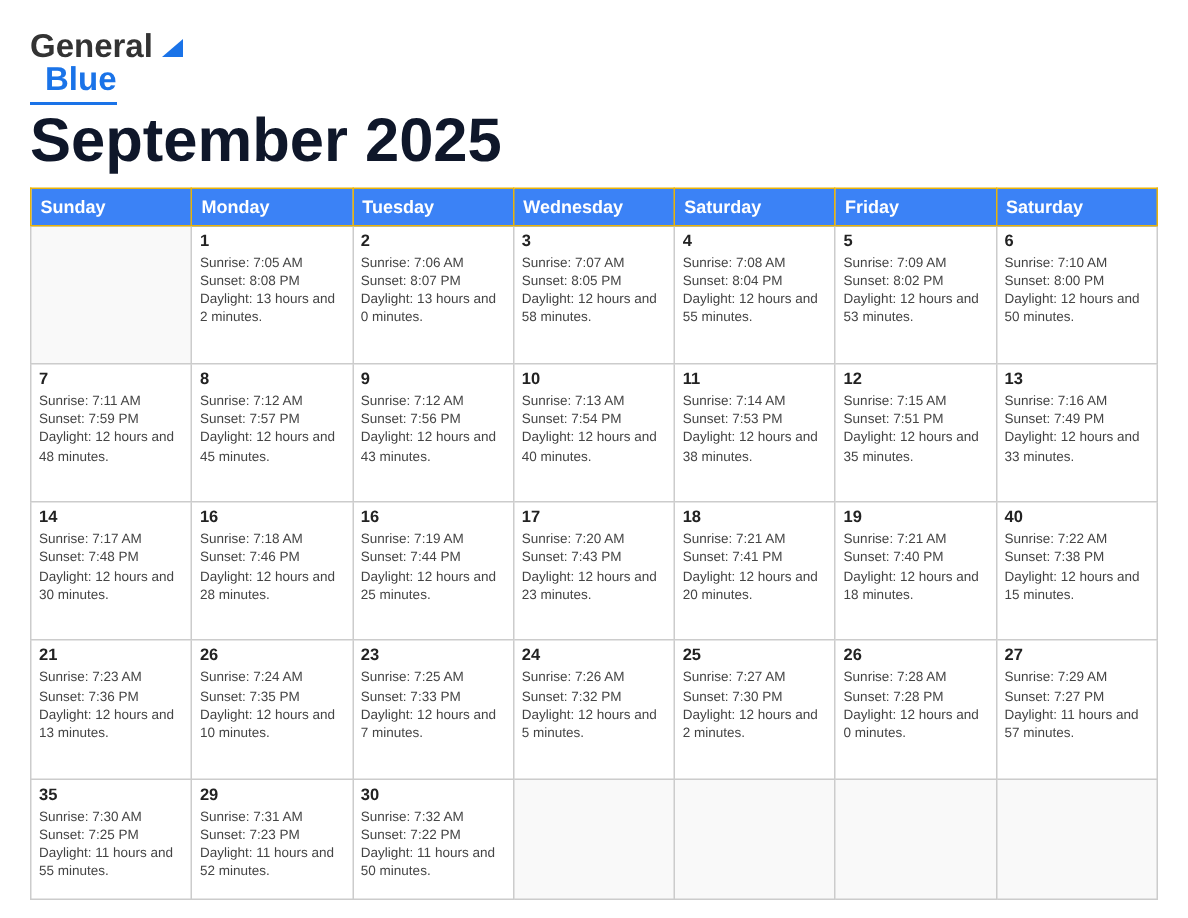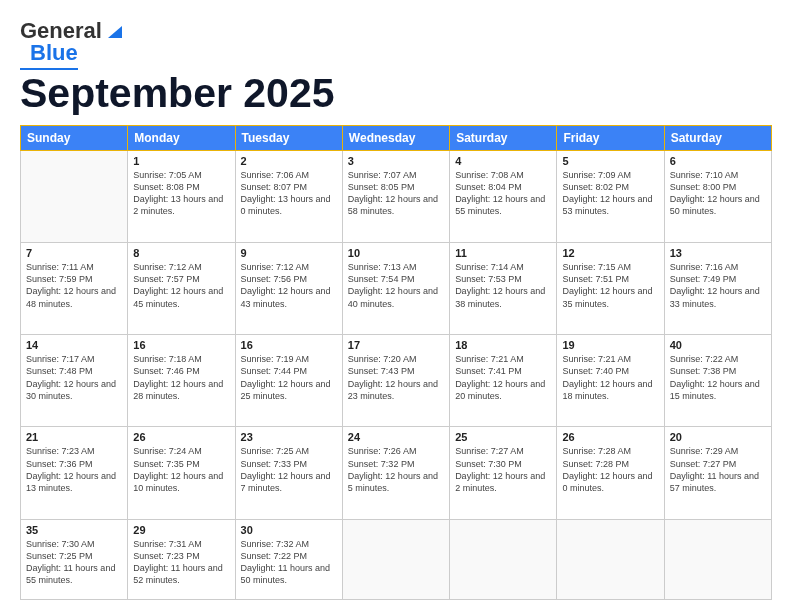--- a/index.html
+++ b/index.html
@@ -225,21 +225,21 @@
           </td>
           <td>
             <span class="day-num">25</span>
             <div class="cell-text">Sunrise: 7:27 AM<br>Sunset: 7:30 PM<br>Daylight: 12 hours and 2 minutes.</div>
           </td>
           <td>
             <span class="day-num">26</span>
             <div class="cell-text">Sunrise: 7:28 AM<br>Sunset: 7:28 PM<br>Daylight: 12 hours and 0 minutes.</div>
           </td>
           <td>
-            <span class="day-num">20</span>
+            <span class="day-num">27</span>
             <div class="cell-text">Sunrise: 7:29 AM<br>Sunset: 7:27 PM<br>Daylight: 11 hours and 57 minutes.</div>
           </td>
         </tr>
         <tr class="last-row">
           <td>
             <span class="day-num">35</span>
             <div class="cell-text">Sunrise: 7:30 AM<br>Sunset: 7:25 PM<br>Daylight: 11 hours and 55 minutes.</div>
           </td>
           <td>
             <span class="day-num">29</span>

